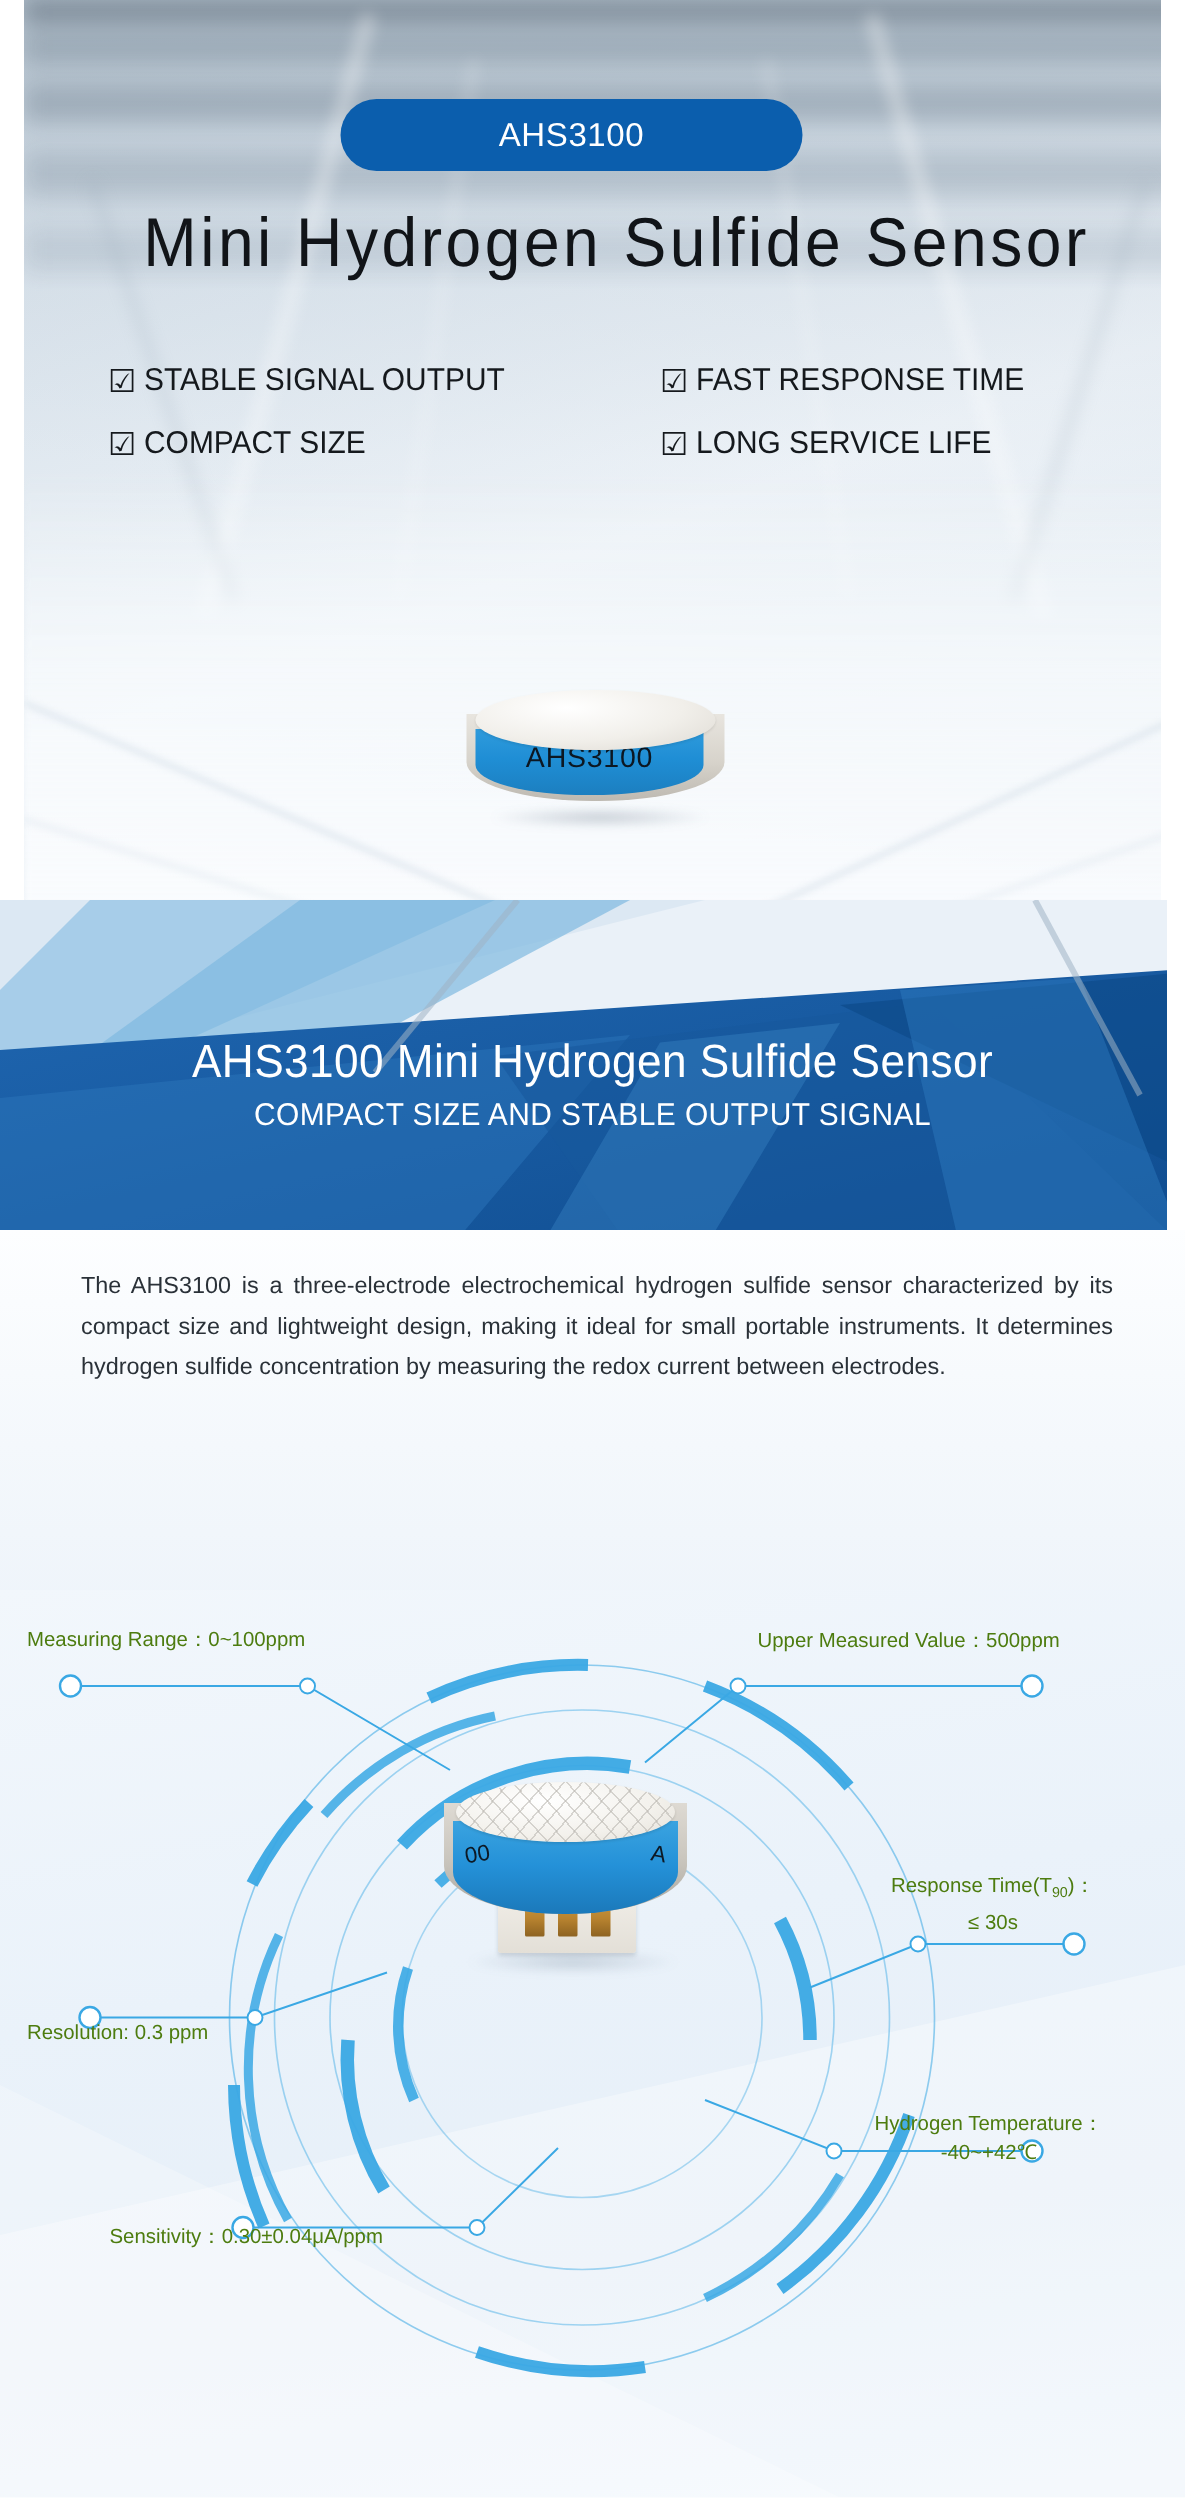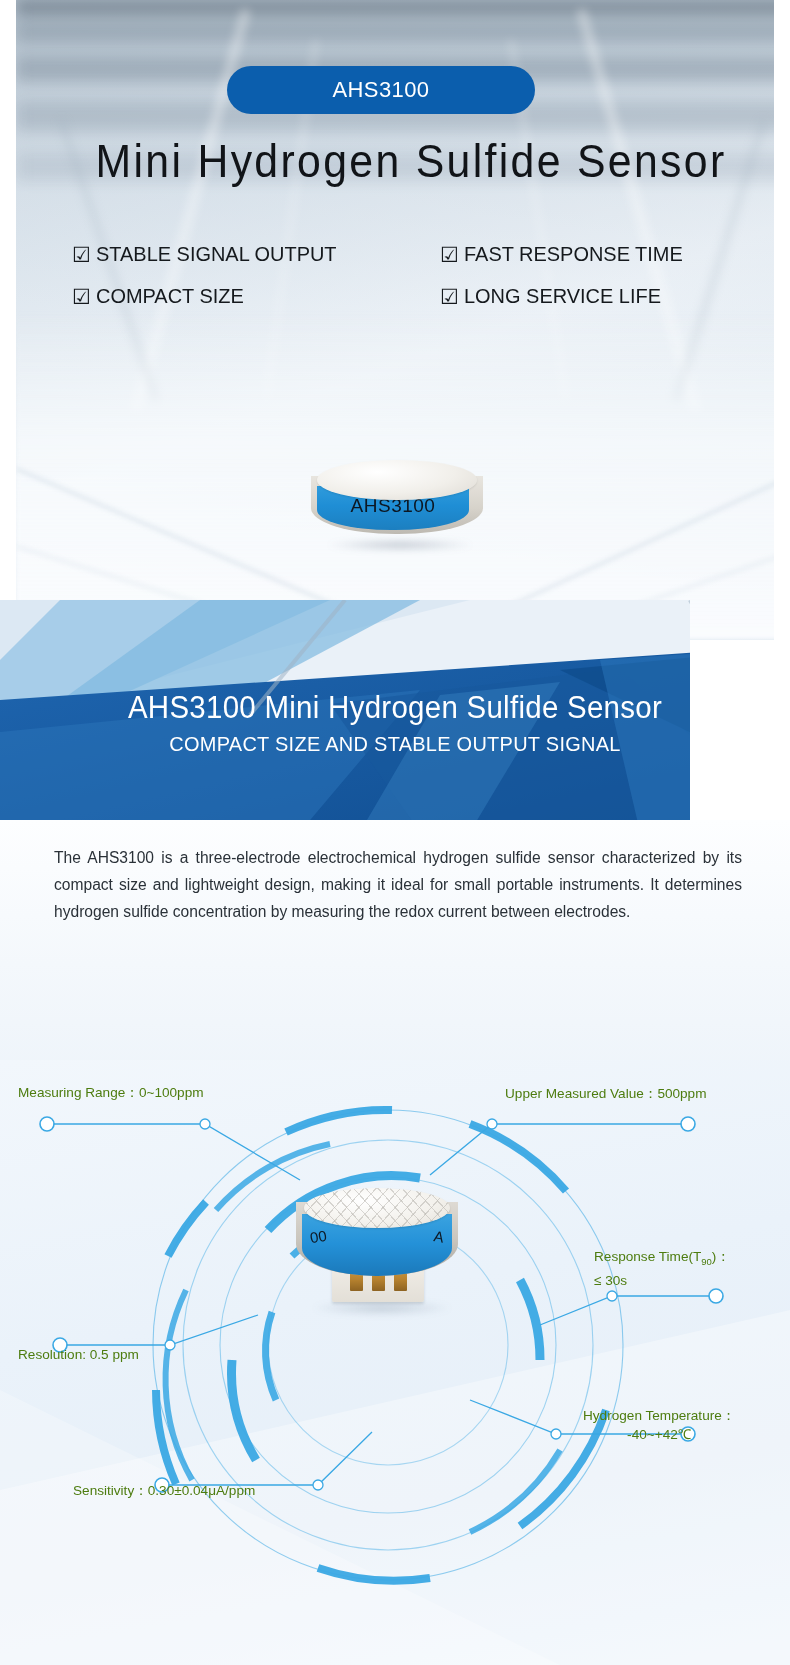--- a/index.html
+++ b/index.html
@@ -140,21 +140,21 @@
     position: absolute; left: 14px; top: 78px;
     width: 150px; height: 14px;
     background: radial-gradient(ellipse at center, rgba(70,90,110,.28) 0%, rgba(70,90,110,0) 70%);
     filter: blur(3px);
   }
 
   
   .banner {
     position: absolute;
     left: 0; top: 600px;
-    width: 690px; height: 232px;
+    width: 778px; height: 232px;
     overflow: hidden;
     padding-left: 44px;
   }
   .banner-txt {
     position: absolute; left: 0; top: 90px; width: 790px;
     text-align: center; z-index: 5;
   }
   .banner-title {
     font-size: 31px; color: #ffffff; letter-spacing: .3px;
     transform: scaleX(.95); white-space: nowrap;
@@ -188,21 +188,21 @@
   .specs-svg { position: absolute; left: 0; top: 0; }
 
   .callout {
     position: absolute;
     font-size: 13.6px;
     color: #4d7c0f;
     white-space: nowrap;
     line-height: 19px;
   }
   .callout .val { }
-  .callout.c-right { }
+  .callout.c-right { text-align: center; }
 
   .c-range { left: 18px; top: 1083px; }
   .c-upper { left: 505px; top: 1084px; text-align: center; }
   .c-resp  { left: 594px; top: 1247px; }
   .c-res   { left: 18px;  top: 1345px; }
   .c-temp  { left: 583px; top: 1406px; text-align: center; }
   .c-sens  { left: 73px;  top: 1481px; }
 
   .sub { font-size: 9.5px; vertical-align: sub; }
 
@@ -440,21 +440,21 @@
   <div class="callout c-upper">
     <span>Upper Measured Value：500ppm</span>
   </div>
 
   <div class="callout c-resp c-right">
     <div><span>Response Time(T</span><span class="sub">90</span><span>)：</span></div>
     <div class="val">≤ 30s</div>
   </div>
 
   <div class="callout c-res">
-    <span>Resolution: 0.5 ppm</span>
+    <span>Resolution: 0.3 ppm</span>
   </div>
 
   <div class="callout c-temp">
     <div>Hydrogen Temperature：</div>
     <div class="val">-40~+42℃</div>
   </div>
 
   <div class="callout c-sens">
     <span>Sensitivity：0.30±0.04μA/ppm</span>
   </div>

